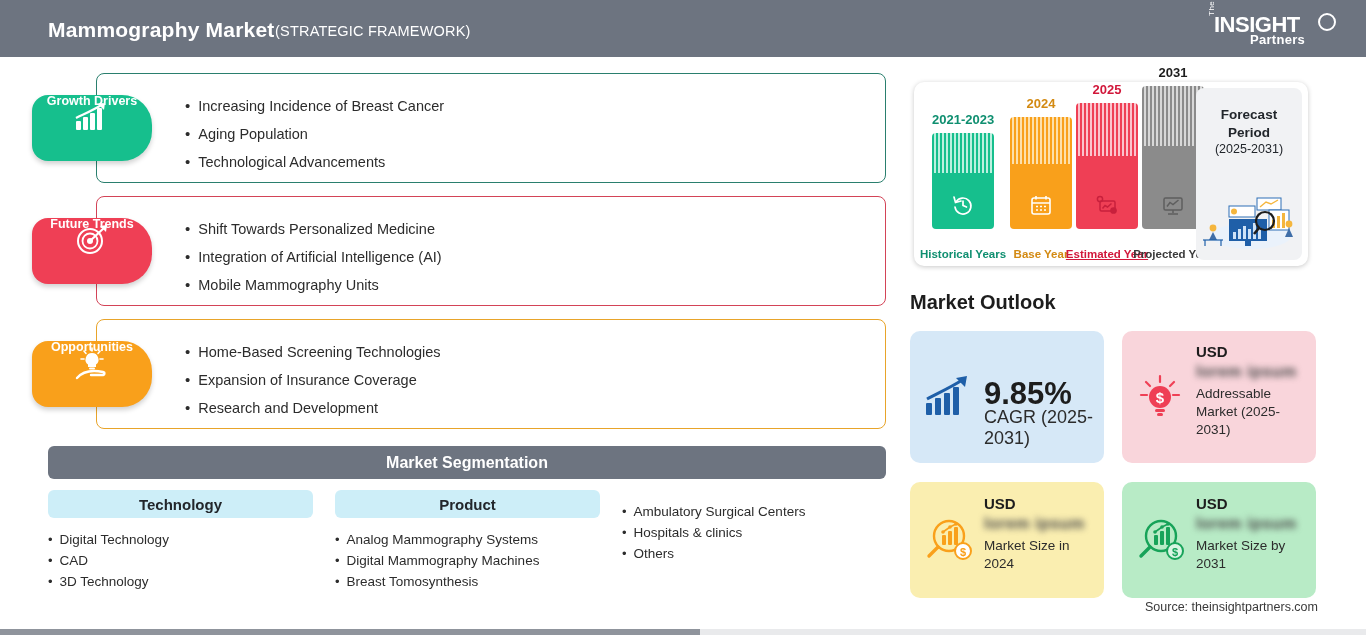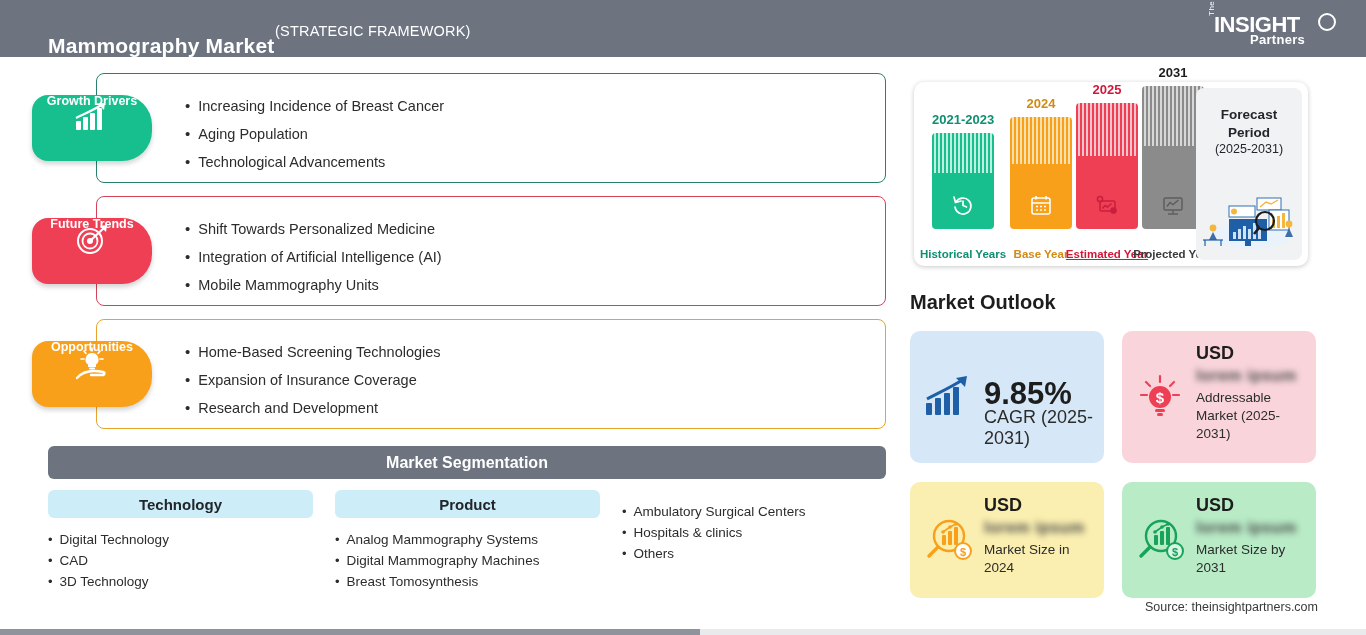--- a/index.html
+++ b/index.html
@@ -11,21 +11,21 @@
   }
   #page { position: relative; width: 1366px; height: 635px; background: #fff; }
 
   
   .header {
     position: absolute; left: 0; top: 0; width: 1366px; height: 57px;
     background: #6d7480; display: flex; align-items: center;
   }
   .header-title {
     position: absolute; left: 48px; top: 18px;
-    font-size: 21px; font-weight: bold; color: #ffffff; letter-spacing: .2px; margin-top: 16px;
+    font-size: 21px; font-weight: bold; color: #ffffff; letter-spacing: .2px;
   }
   .header-sub {
     position: absolute; left: 275px; top: 23px;
     font-size: 14.5px; font-weight: normal; color: #ffffff; letter-spacing: .2px;
   }
   .logo { position: absolute; right: 22px; top: 8px; width: 150px; height: 42px; }
   .logo-the { position:absolute; left:14px; top:8px; font-size:8px; color:#fff; line-height:1;
     transform: rotate(-90deg); transform-origin: left top; letter-spacing:.5px;}
   .logo-insight { position:absolute; left:20px; top:4px; font-size:22px; font-weight:bold;
     color:#fff; letter-spacing:-.5px; }
@@ -116,21 +116,21 @@
     position: absolute; left: 910px; top: 291px;
     font-size: 20px; font-weight: bold; color: #1d1d1d;
   }
   .mo-card { position: absolute; border-radius: 10px; }
   .mo-card.c1 { left: 910px; top: 331px; width: 194px; height: 132px; background: #d6e8f7; }
   .mo-card.c2 { left: 1122px; top: 331px; width: 194px; height: 132px; background: #f9d5db; }
   .mo-card.c3 { left: 910px; top: 482px; width: 194px; height: 116px; background: #faeeb0; }
   .mo-card.c4 { left: 1122px; top: 482px; width: 194px; height: 116px; background: #b8ebc6; }
   .mo-icon { position: absolute; left: 14px; }
   .mo-body { position: absolute; left: 74px; right: 8px; }
-  .mo-usd { font-size: 18px; font-weight: bold; color: #1d1d1d; }
+  .mo-usd { font-size: 15px; font-weight: bold; color: #1d1d1d; }
   .mo-blur {
     font-size: 16px; font-weight: bold; color: #4a4a4a;
     filter: blur(3.4px); margin: 3px 0 4px; letter-spacing: .5px;
   }
   .mo-sub { font-size: 13.5px; color: #2c2c2c; line-height: 18px; }
   .mo-big { font-size: 31px; font-weight: bold; color: #1d1d1d; line-height: 27px; }
   .mo-bigsub { font-size: 18px; color: #2c2c2c; }
 
   .source {
     position: absolute; right: 48px; top: 600px;

